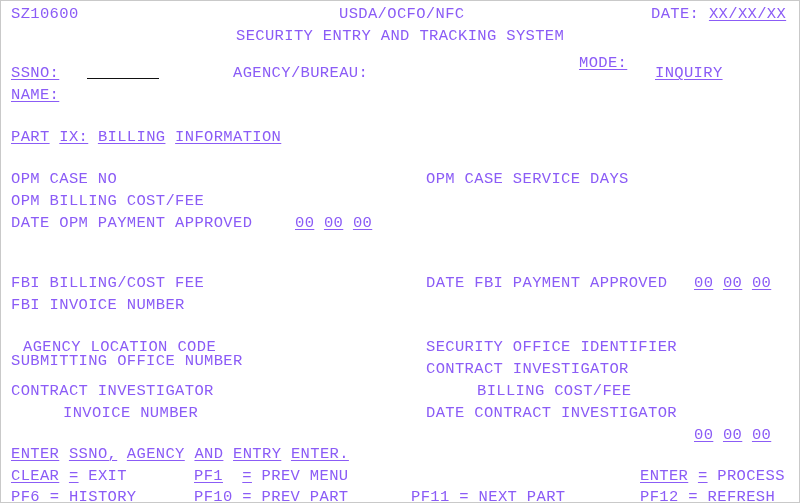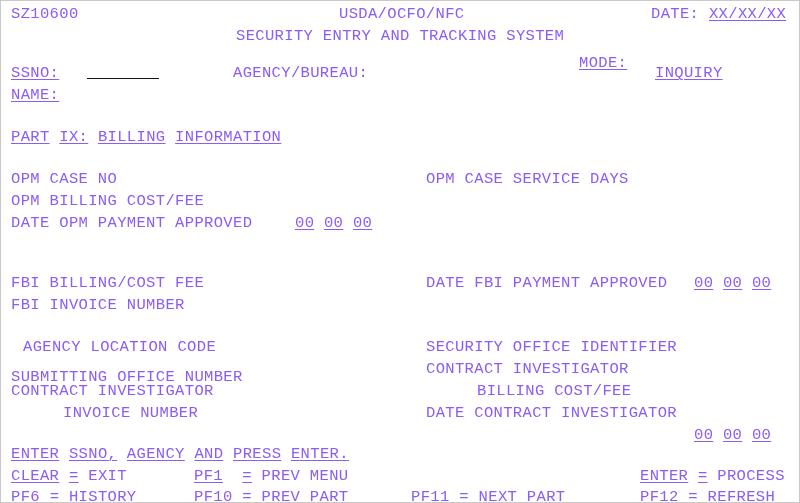--- a/index.html
+++ b/index.html
@@ -76,32 +76,32 @@
 
   <div class="line" style="left:10px; top:272px;">FBI BILLING/COST FEE</div>
   <div class="line" style="left:425px; top:272px;">DATE FBI PAYMENT APPROVED</div>
   <div class="line" style="left:693px; top:272px;"><span class="u">00</span><span> </span><span class="u">00</span><span> </span><span class="u">00</span></div>
 
   <div class="line" style="left:10px; top:294px;">FBI INVOICE NUMBER</div>
 
   <div class="line" style="left:10px; top:336px;margin-left:12px;">AGENCY LOCATION CODE</div>
   <div class="line" style="left:425px; top:336px;">SECURITY OFFICE IDENTIFIER</div>
 
-  <div class="line" style="left:10px; top:366px;">SUBMITTING OFFICE NUMBER</div>
+  <div class="line" style="left:10px; top:350px;">SUBMITTING OFFICE NUMBER</div>
   <div class="line" style="left:425px; top:358px;">CONTRACT INVESTIGATOR</div>
 
   <div class="line" style="left:10px; top:380px;">CONTRACT INVESTIGATOR</div>
   <div class="line" style="left:476px; top:380px;">BILLING COST/FEE</div>
 
   <div class="line" style="left:62px; top:402px;">INVOICE NUMBER</div>
   <div class="line" style="left:425px; top:402px;">DATE CONTRACT INVESTIGATOR</div>
 
   <div class="line" style="left:693px; top:424px;"><span class="u">00</span><span> </span><span class="u">00</span><span> </span><span class="u">00</span></div>
 
-  <div class="line" style="left:10px; top:443px;"><span class="u">ENTER</span><span> </span><span class="u">SSNO,</span><span> </span><span class="u">AGENCY</span><span> </span><span class="u">AND</span><span> </span><span class="u">PRESS</span><span> </span><span class="u">ENTER.</span></div>
+  <div class="line" style="left:10px; top:443px;"><span class="u">ENTER</span><span> </span><span class="u">SSNO,</span><span> </span><span class="u">AGENCY</span><span> </span><span class="u">AND</span><span> </span><span class="u">ENTRY</span><span> </span><span class="u">ENTER.</span></div>
 
   <div class="line" style="left:10px; top:465px;"><span class="u">CLEAR</span><span> </span><span class="u">=</span><span> </span><span>EXIT</span></div>
 
   <div class="line" style="left:193px; top:465px;font-family:Liberation Mono, monospace;"><span class="u">PF1</span><span>  </span><span class="u">=</span><span> </span><span>PREV MENU</span></div>
 
 
   <div class="line" style="left:639px; top:465px;"><span class="u">ENTER</span><span> </span><span class="u">=</span><span> </span><span>PROCESS</span></div>
 
   <div class="line" style="left:10px; top:486px;"><span class="u">PF6</span><span> </span><span class="u">=</span><span> </span><span>HISTORY</span></div>
 

